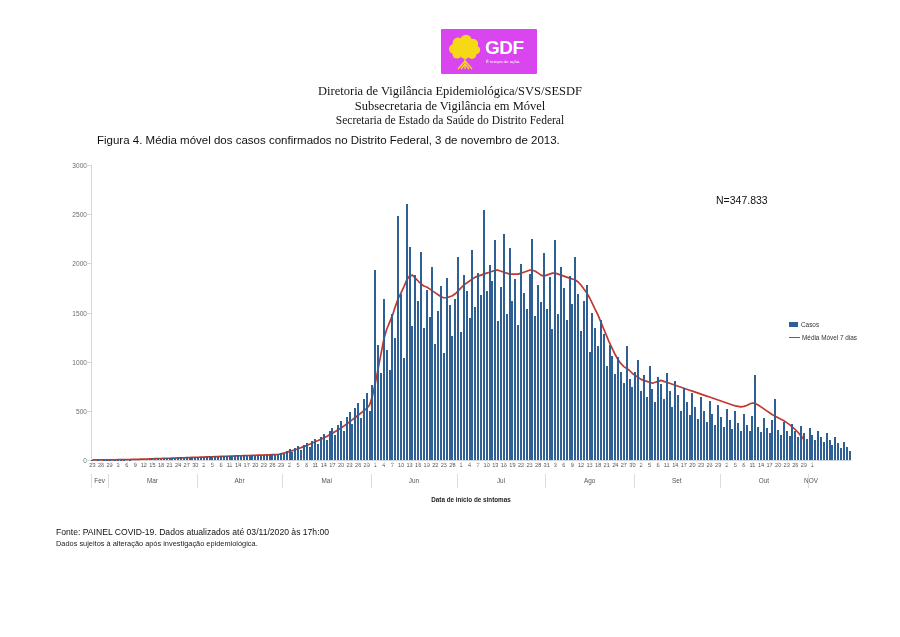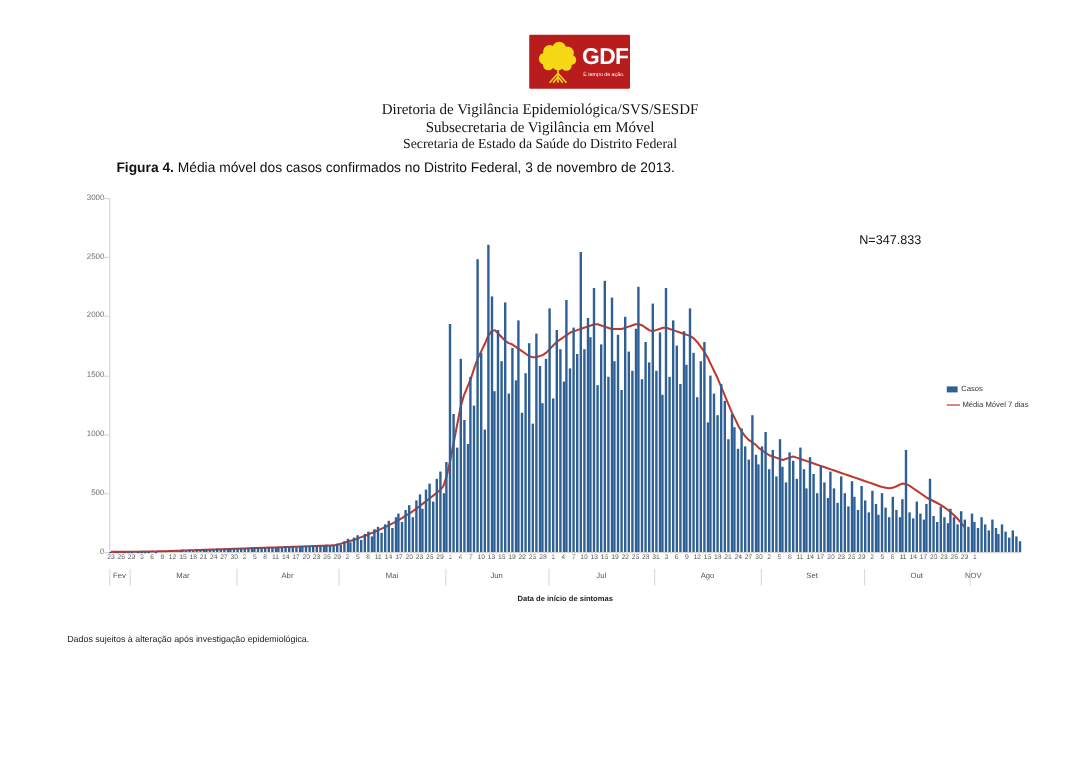--- a/index.html
+++ b/index.html
@@ -5,33 +5,33 @@
   html,body{margin:0;padding:0;}
   body{
     width:900px;height:637px;background:#ffffff;overflow:hidden;
     font-family:"Liberation Sans",sans-serif;color:#1a1a1a;
     -webkit-font-smoothing:antialiased;
   }
   .page{position:relative;width:900px;height:637px;}
 
   
   .logo-wrap{position:absolute;left:441px;top:29px;width:84px;height:45px;}
-  .logo-box{width:84px;height:45px;background:#b91c1c;border-radius:1px;position:relative;overflow:hidden;}
+  .logo-box{width:84px;height:45px;background:#d946ef;border-radius:1px;position:relative;overflow:hidden;padding-left:12px;}
   .logo-svg{position:absolute;left:4px;top:2px;}
   .logo-gdf{position:absolute;left:44px;top:9px;color:#ffffff;font-size:19px;font-weight:bold;letter-spacing:-.5px;line-height:19px;}
   .logo-tag{position:absolute;left:45px;top:30px;color:#ffffff;font-size:4.4px;line-height:6px;white-space:nowrap;}
 
   .org{position:absolute;left:0;top:84px;width:900px;text-align:center;
        font-family:"Liberation Serif",serif;color:#141414;}
   .org .l1{font-size:12.5px;line-height:14.5px;}
   .org .l2{font-size:12.5px;line-height:14.5px;}
   .org .l3{font-size:11.5px;line-height:14.5px;}
 
   .fig-title{position:absolute;left:53px;top:133px;font-size:11.5px;line-height:14px;color:#111;}
-  .fig-title b{font-weight:bold;padding-left:44px;}
+  .fig-title b{font-weight:normal;padding-left:44px;}
 
   
   .chart{position:absolute;left:53px;top:158px;width:810px;height:345px;}
 
   .plot{position:absolute;left:38px;top:7px;width:760px;height:295px;}
   .axis-line-y{position:absolute;left:38px;top:7px;width:1px;height:295px;background:#d6d6d6;}
   .axis-line-x{position:absolute;left:38px;top:302px;width:760px;height:1px;background:#d6d6d6;}
 
   .ytick{position:absolute;right:0;transform:translateY(-50%);font-size:6.6px;color:#6c6c6c;text-align:right;}
   .ylabels{position:absolute;left:0;top:7px;width:34px;height:295px;}
@@ -598,16 +598,17 @@
       <span class="swatch-bar"></span>
       <span>Casos</span>
     </div>
     <div class="row">
       <span class="swatch-line"></span>
       <span>Média Móvel 7 dias</span>
     </div>
   </div>
 
   <div class="source">
+    <div class="l1">Fonte: PAINEL COVID-19. Dados atualizados até 03/11/2020 às 17h:00</div>
     <div class="l2">Dados sujeitos à alteração após investigação epidemiológica.</div>
   </div>
 
 </div>
 
 </body></html>

